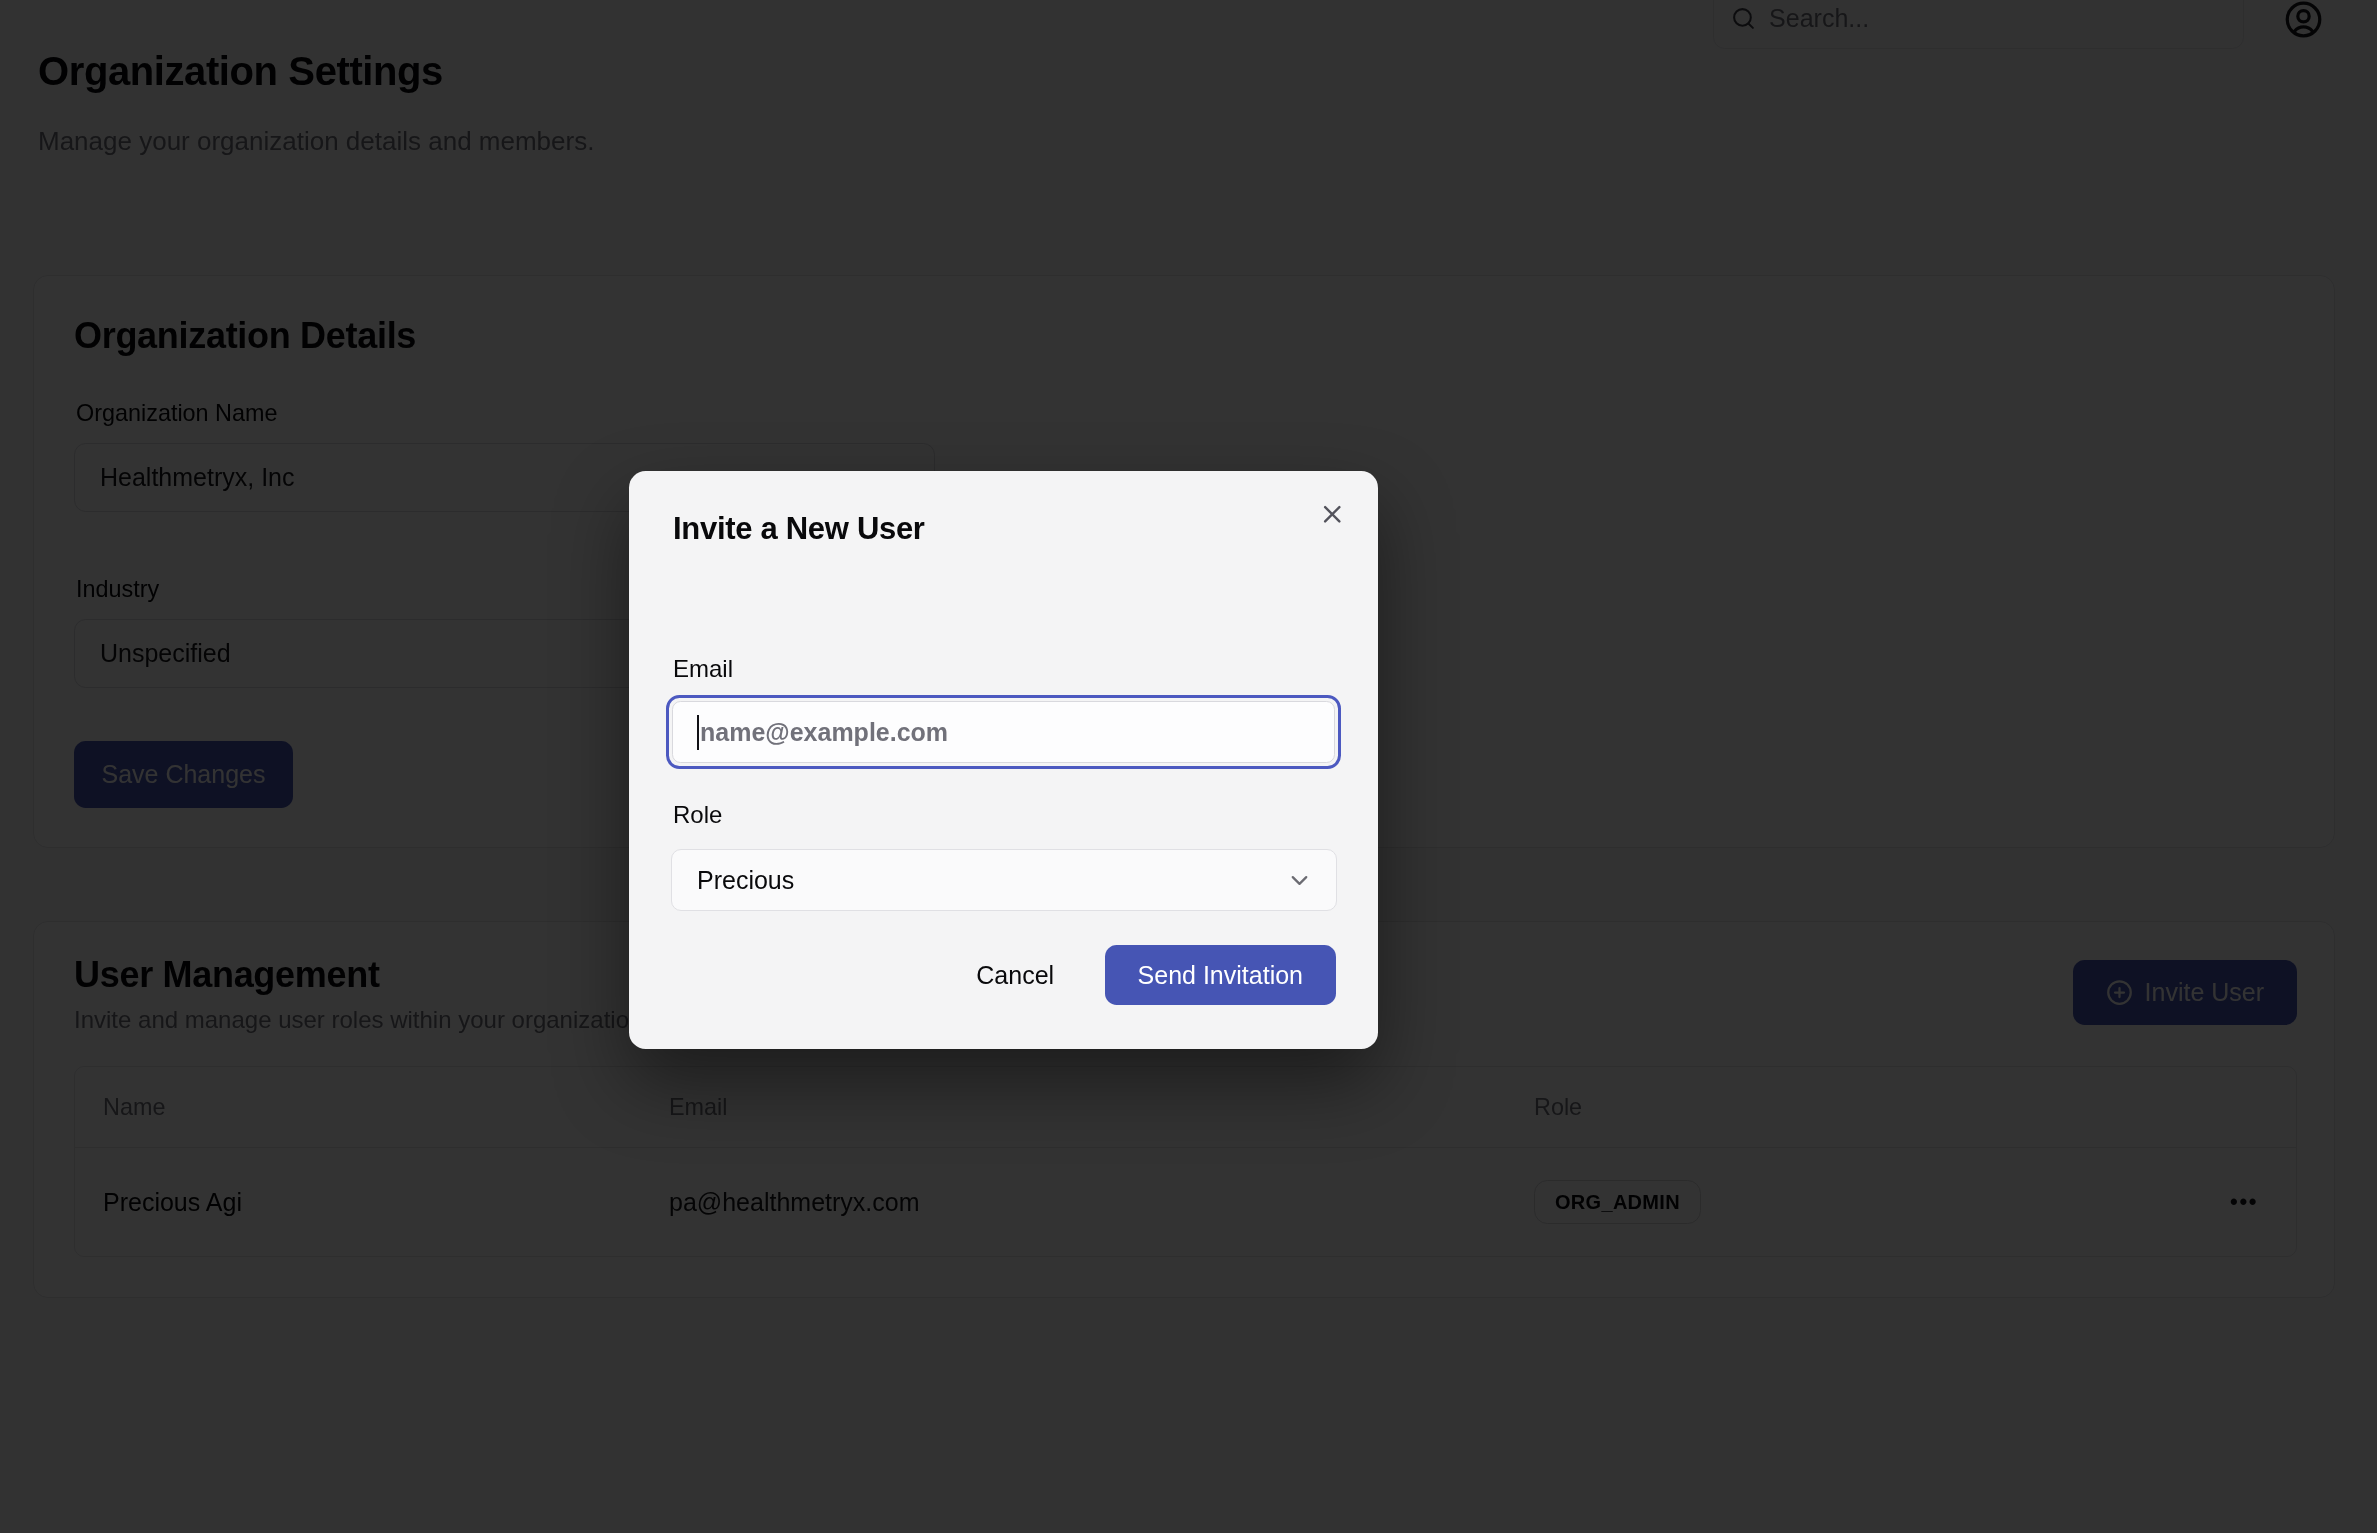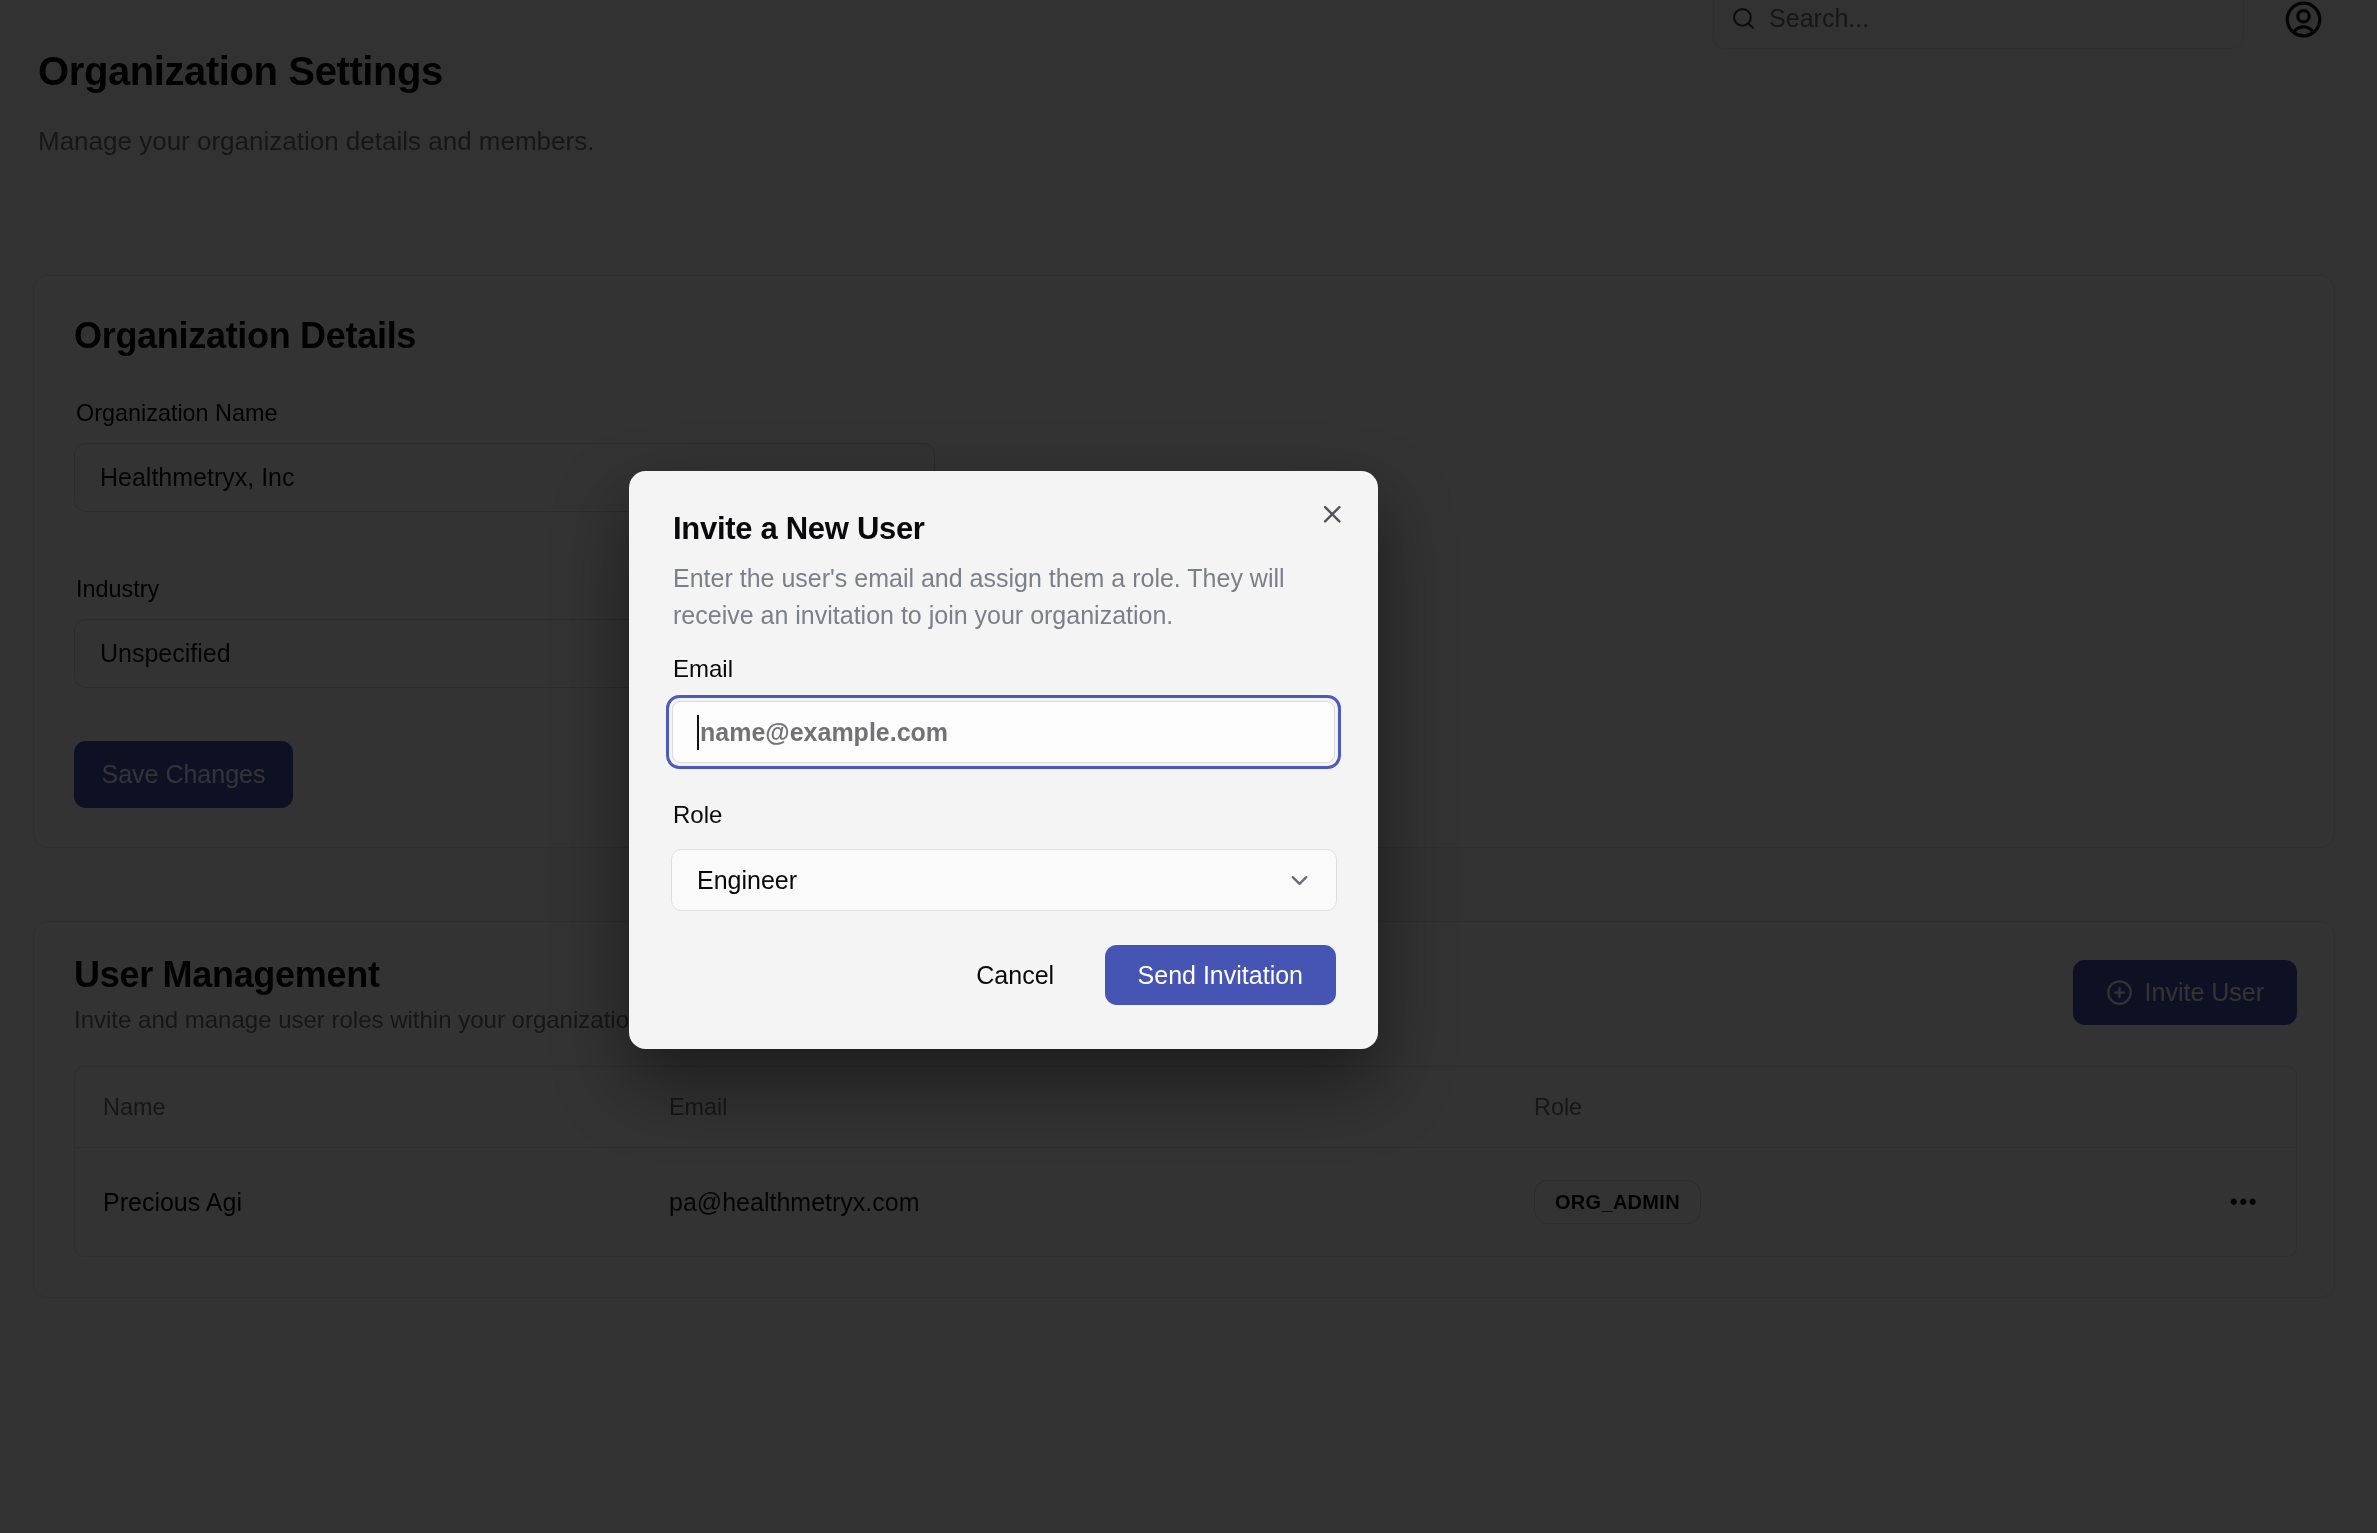--- a/index.html
+++ b/index.html
@@ -191,36 +191,32 @@
 <div class="overlay"></div>
 
 <div class="modal">
   <button class="modal-close">
     <svg viewBox="0 0 24 24" fill="none" stroke="currentColor" stroke-width="2" stroke-linecap="round" stroke-linejoin="round">
         <path d="M18 6 6 18"></path>
         <path d="m6 6 12 12"></path>
       </svg>
   </button>
   <div class="modal-title">Invite a New User</div>
-  <div class="modal-desc">
-    <span>Enter the user's email and assign them a role. They will</span>
-    <span>receive an invitation to join your organization.</span>
-  </div>
 
   <div class="m-label m-lbl-email">Email</div>
   <div class="email-ring">
     <div class="email-inner">
       <span class="caret"></span>
       <span class="placeholder">name@example.com</span>
     </div>
   </div>
 
   <div class="m-label m-lbl-role">Role</div>
   <div class="select">
-    <span class="select-value">Engineer</span>
+    <span class="select-value">Precious</span>
     <svg viewBox="0 0 24 24" fill="none" stroke="currentColor" stroke-width="2" stroke-linecap="round" stroke-linejoin="round">
         <path d="m6 9 6 6 6-6"></path>
       </svg>
   </div>
 
   <div class="modal-footer">
     <button class="btn btn-ghost">Cancel</button>
     <button class="btn btn-primary btn-send">Send Invitation</button>
   </div>
 </div>

